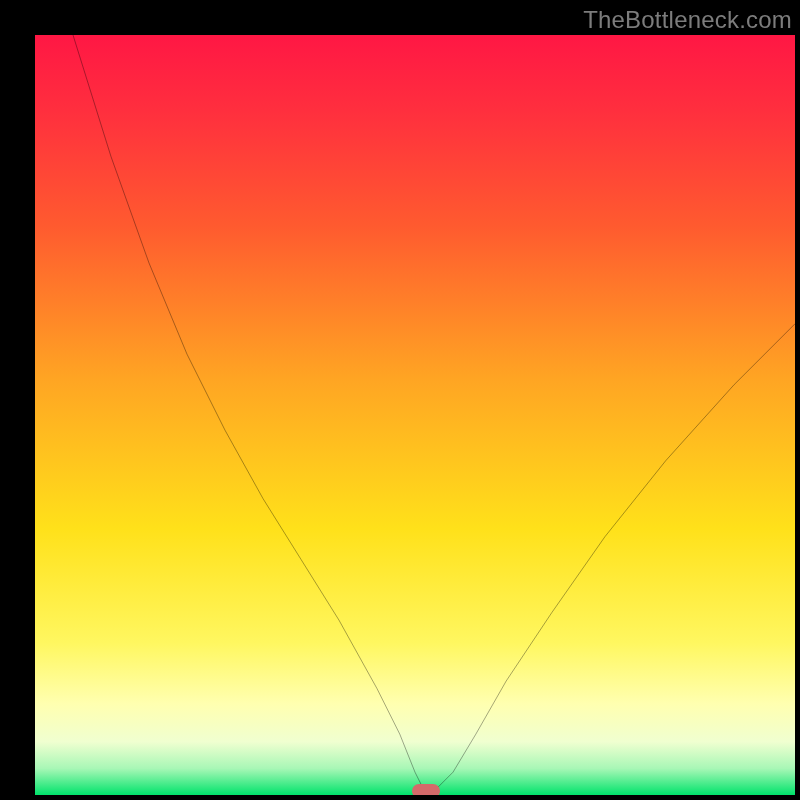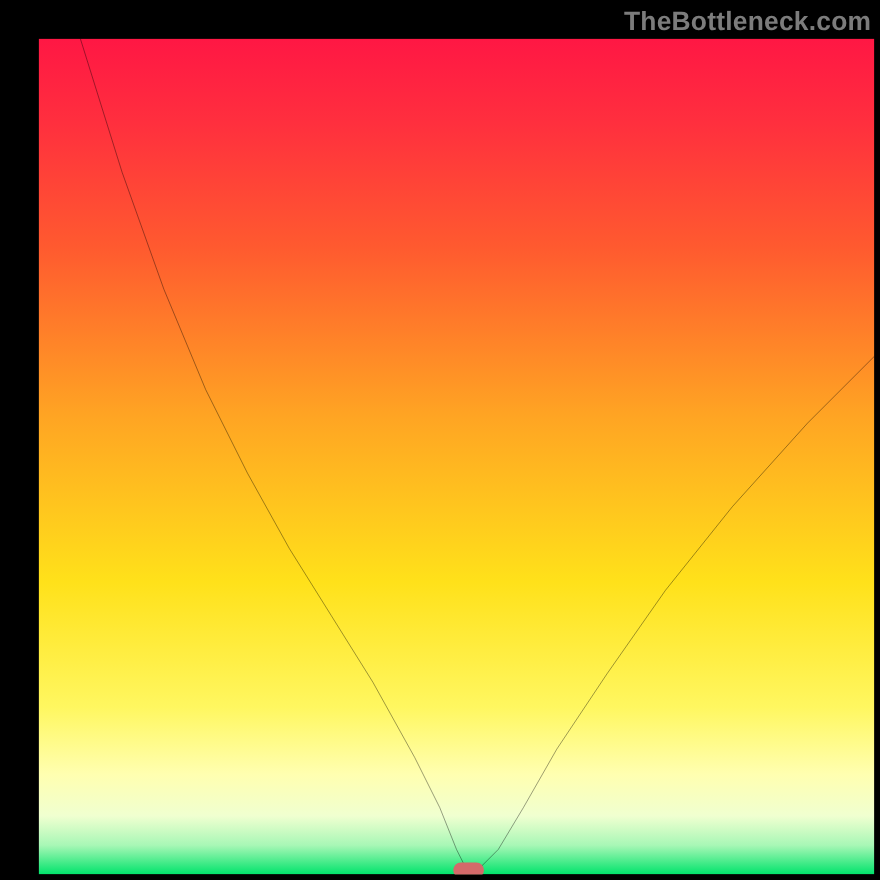--- a/index.html
+++ b/index.html
@@ -38,21 +38,21 @@
     position: absolute;
     border-radius: 9px;
     background: #d46a6a;
   }
   .watermark {
     position: absolute;
     top: 6px;
     right: 8px;
     color: #7c7c7c;
     font-size: 24px;
-    font-weight: 700;
+    font-weight: 400;
     letter-spacing: 0.2px;
     user-select: none;
   }
   svg.curve {
     position: absolute;
     left: 0;
     top: 0;
     width: 100%;
     height: 100%;
   }

